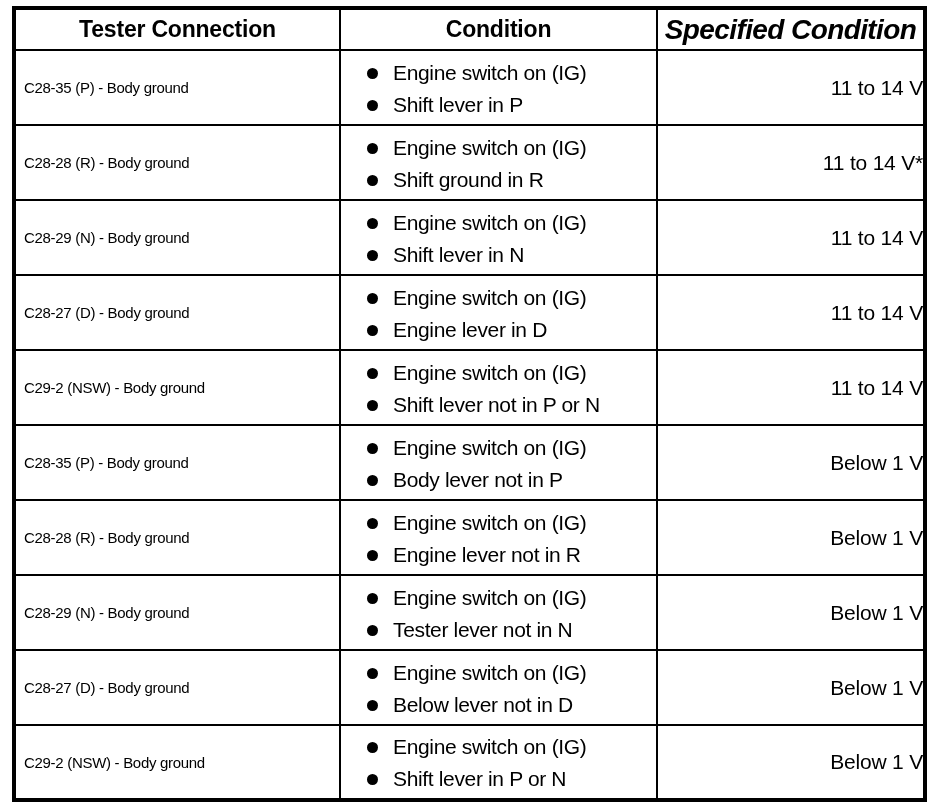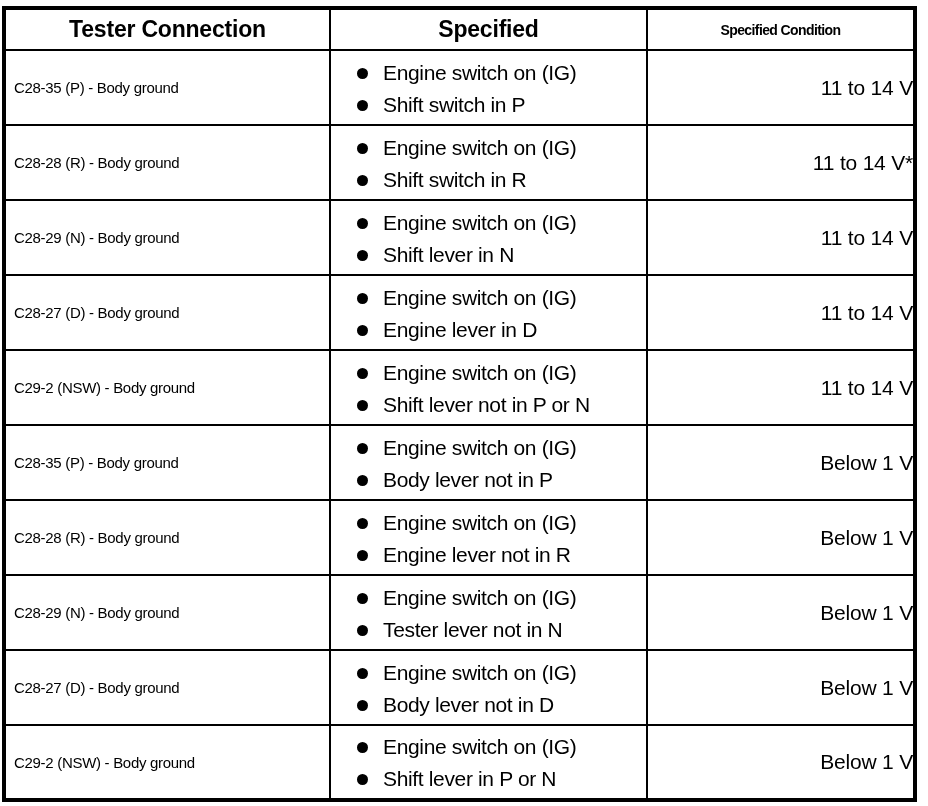--- a/index.html
+++ b/index.html
@@ -18,21 +18,21 @@
   #page {
     position: relative;
     width: 928px;
     height: 806px;
     background: #ffffff;
   }
 
   
   .spec-table {
     position: absolute;
-    left: 2px;
+    left: 12px;
     top: 6px;
     width: 911px;
     border-collapse: collapse;
     table-layout: fixed;
     background: #ffffff;
   }
 
   .spec-table col.c-conn  { width: 326px; }
   .spec-table col.c-cond  { width: 317px; }
   .spec-table col.c-spec  { width: 268px; }
@@ -55,21 +55,21 @@
   thead th {
     height: 39px;
     border-bottom-width: 4px;
     text-align: center;
     font-weight: bold;
     font-size: 23px;
     letter-spacing: -0.2px;
     white-space: nowrap;
   }
   thead th .hdr-txt { display: block; line-height: 1; }
-  thead th.h-spec .hdr-txt { font-size: 14px; letter-spacing: -0.6px; }
+  thead th.h-spec .hdr-txt { font-size: 28px; letter-spacing: -0.6px; font-style: italic; }
 
   
   tbody tr { height: 75px; }
 
   td.cell-conn {
     text-align: left;
     font-size: 15px;
     letter-spacing: -0.3px;
     padding-left: 8px;
     white-space: nowrap;
@@ -123,45 +123,45 @@
       <col class="c-cond">
       <col class="c-spec">
     </colgroup>
 
     <thead>
       <tr>
         <th class="h-conn">
           <span class="hdr-txt">Tester Connection</span>
         </th>
         <th class="h-cond">
-          <span class="hdr-txt">Specified</span>
+          <span class="hdr-txt">Condition</span>
         </th>
         <th class="h-spec">
           <span class="hdr-txt">Specified Condition</span>
         </th>
       </tr>
     </thead>
 
     <tbody id="table-body">
         <tr>
           <td class="cell-conn">C28-35 (P) - Body ground</td>
           <td class="cell-cond">
             <ul class="cond-list">
               <li><span class="bullet"></span><span>Engine switch on (IG)</span></li>
-              <li><span class="bullet"></span><span>Shift switch in P</span></li>
+              <li><span class="bullet"></span><span>Shift lever in P</span></li>
             </ul>
           </td>
           <td class="cell-spec">11 to 14 V</td>
         </tr>
         <tr>
           <td class="cell-conn">C28-28 (R) - Body ground</td>
           <td class="cell-cond">
             <ul class="cond-list">
               <li><span class="bullet"></span><span>Engine switch on (IG)</span></li>
-              <li><span class="bullet"></span><span>Shift switch in R</span></li>
+              <li><span class="bullet"></span><span>Shift ground in R</span></li>
             </ul>
           </td>
           <td class="cell-spec">11 to 14 V*</td>
         </tr>
         <tr>
           <td class="cell-conn">C28-29 (N) - Body ground</td>
           <td class="cell-cond">
             <ul class="cond-list">
               <li><span class="bullet"></span><span>Engine switch on (IG)</span></li>
               <li><span class="bullet"></span><span>Shift lever in N</span></li>
@@ -217,21 +217,21 @@
               <li><span class="bullet"></span><span>Tester lever not in N</span></li>
             </ul>
           </td>
           <td class="cell-spec">Below 1 V</td>
         </tr>
         <tr>
           <td class="cell-conn">C28-27 (D) - Body ground</td>
           <td class="cell-cond">
             <ul class="cond-list">
               <li><span class="bullet"></span><span>Engine switch on (IG)</span></li>
-              <li><span class="bullet"></span><span>Body lever not in D</span></li>
+              <li><span class="bullet"></span><span>Below lever not in D</span></li>
             </ul>
           </td>
           <td class="cell-spec">Below 1 V</td>
         </tr>
         <tr>
           <td class="cell-conn">C29-2 (NSW) - Body ground</td>
           <td class="cell-cond">
             <ul class="cond-list">
               <li><span class="bullet"></span><span>Engine switch on (IG)</span></li>
               <li><span class="bullet"></span><span>Shift lever in P or N</span></li>

